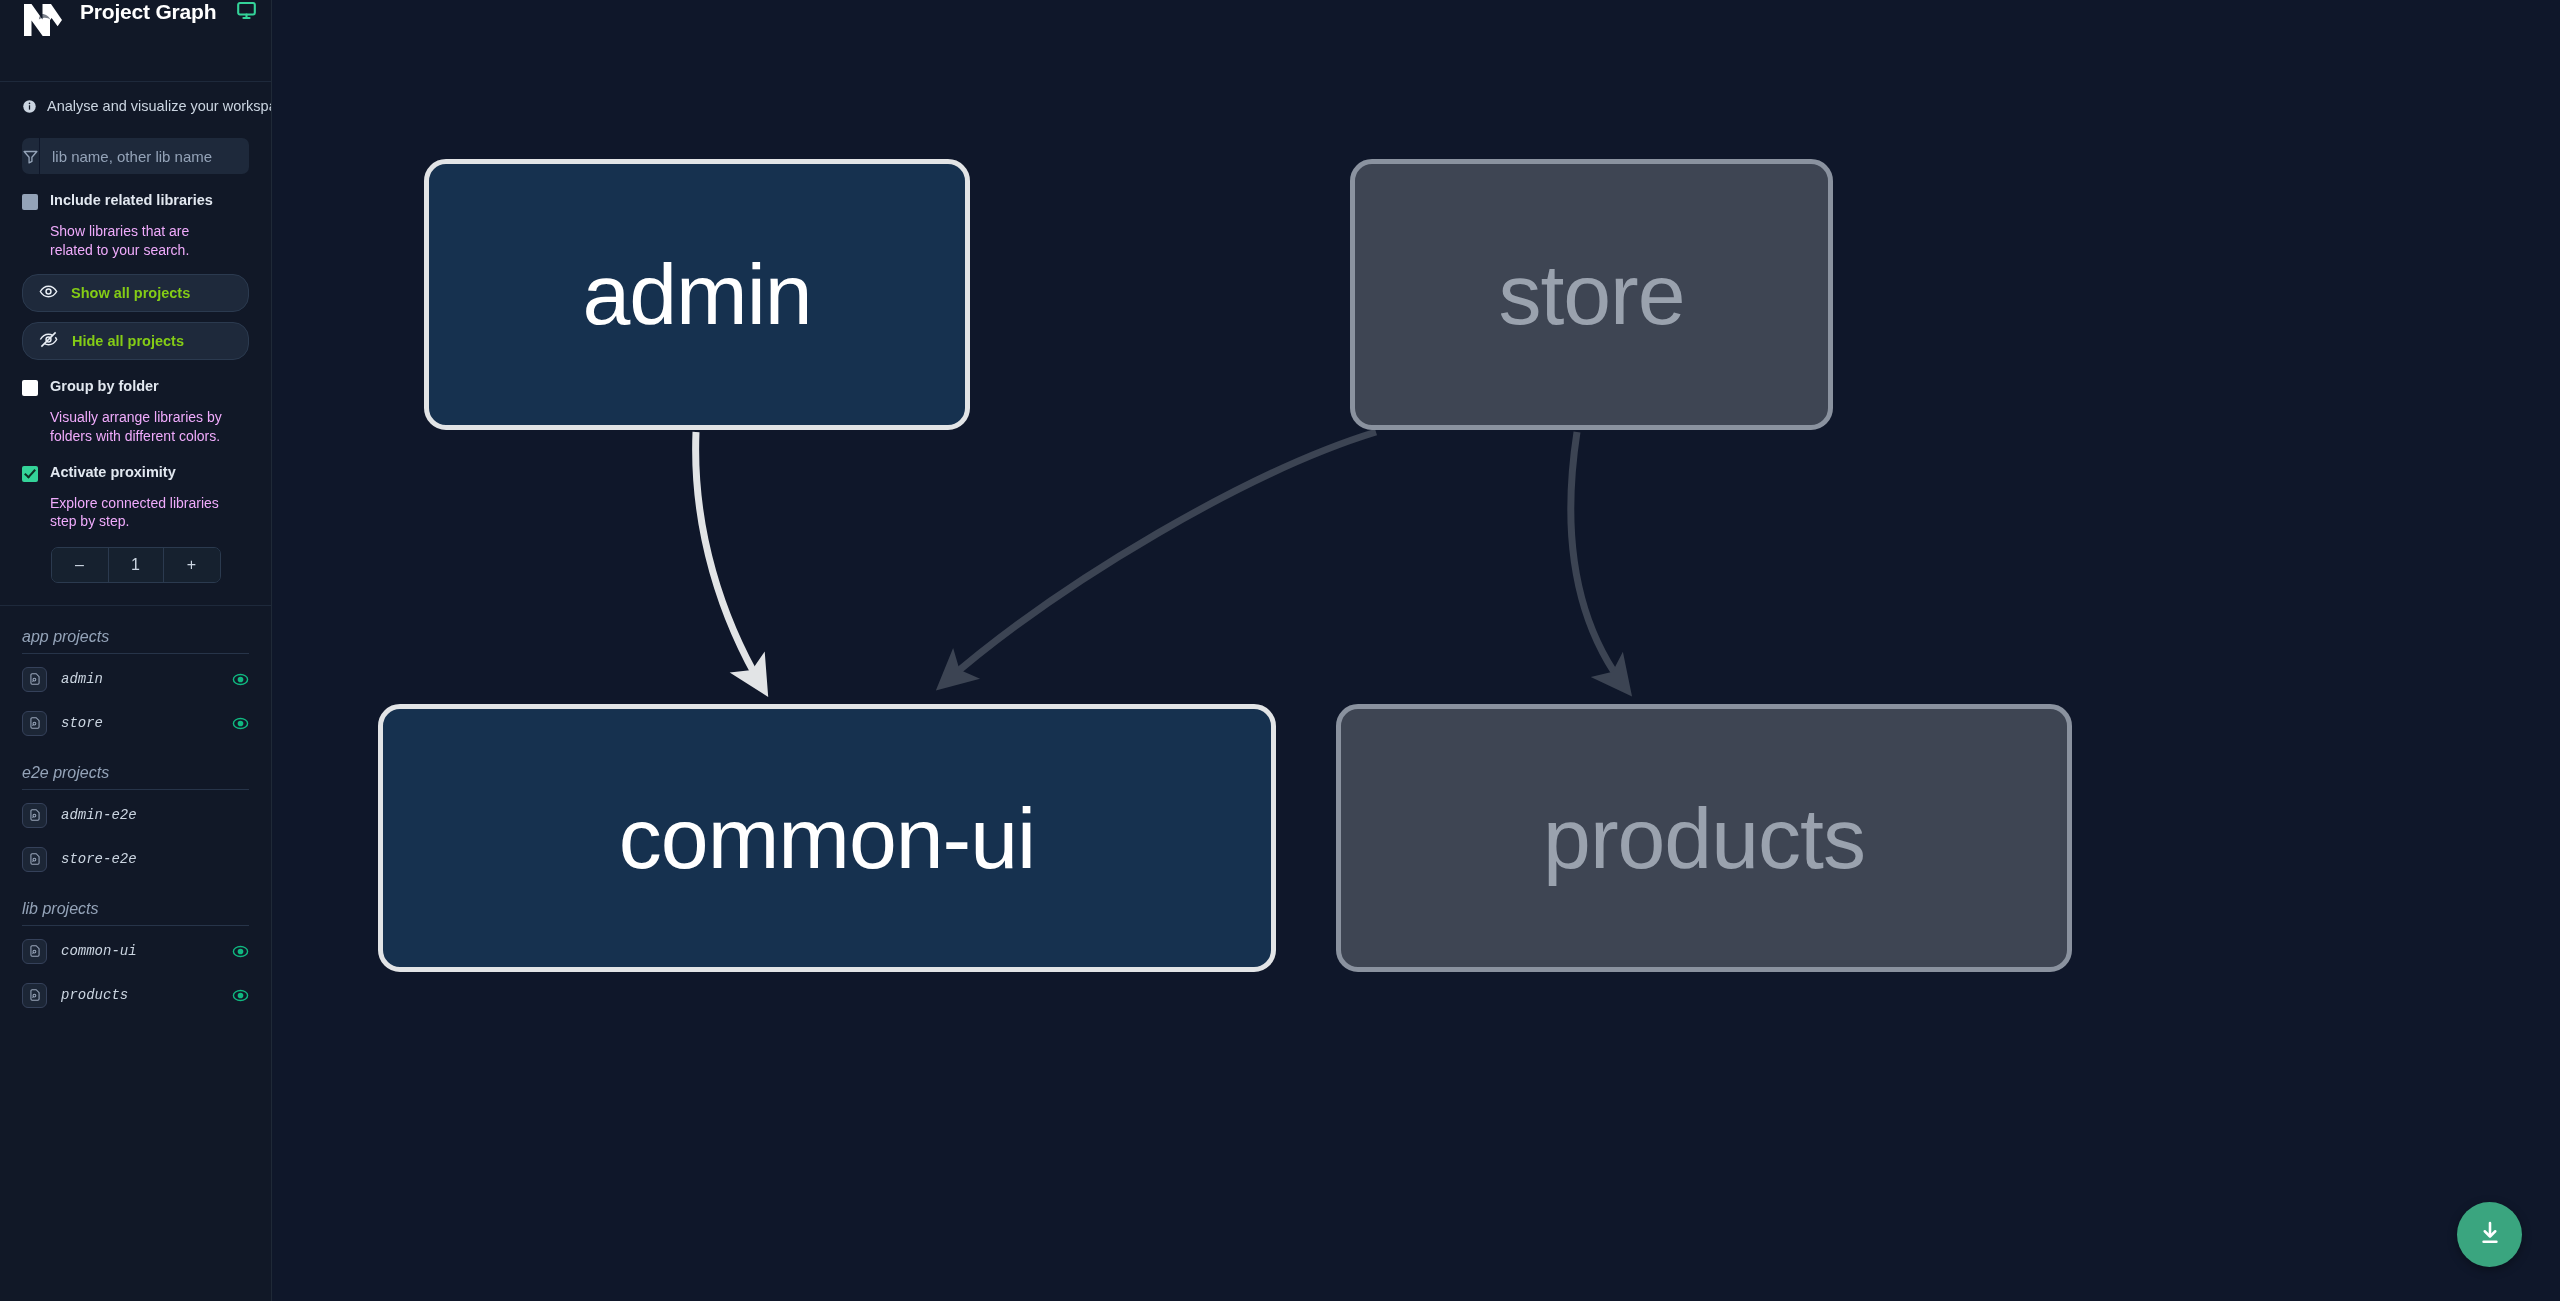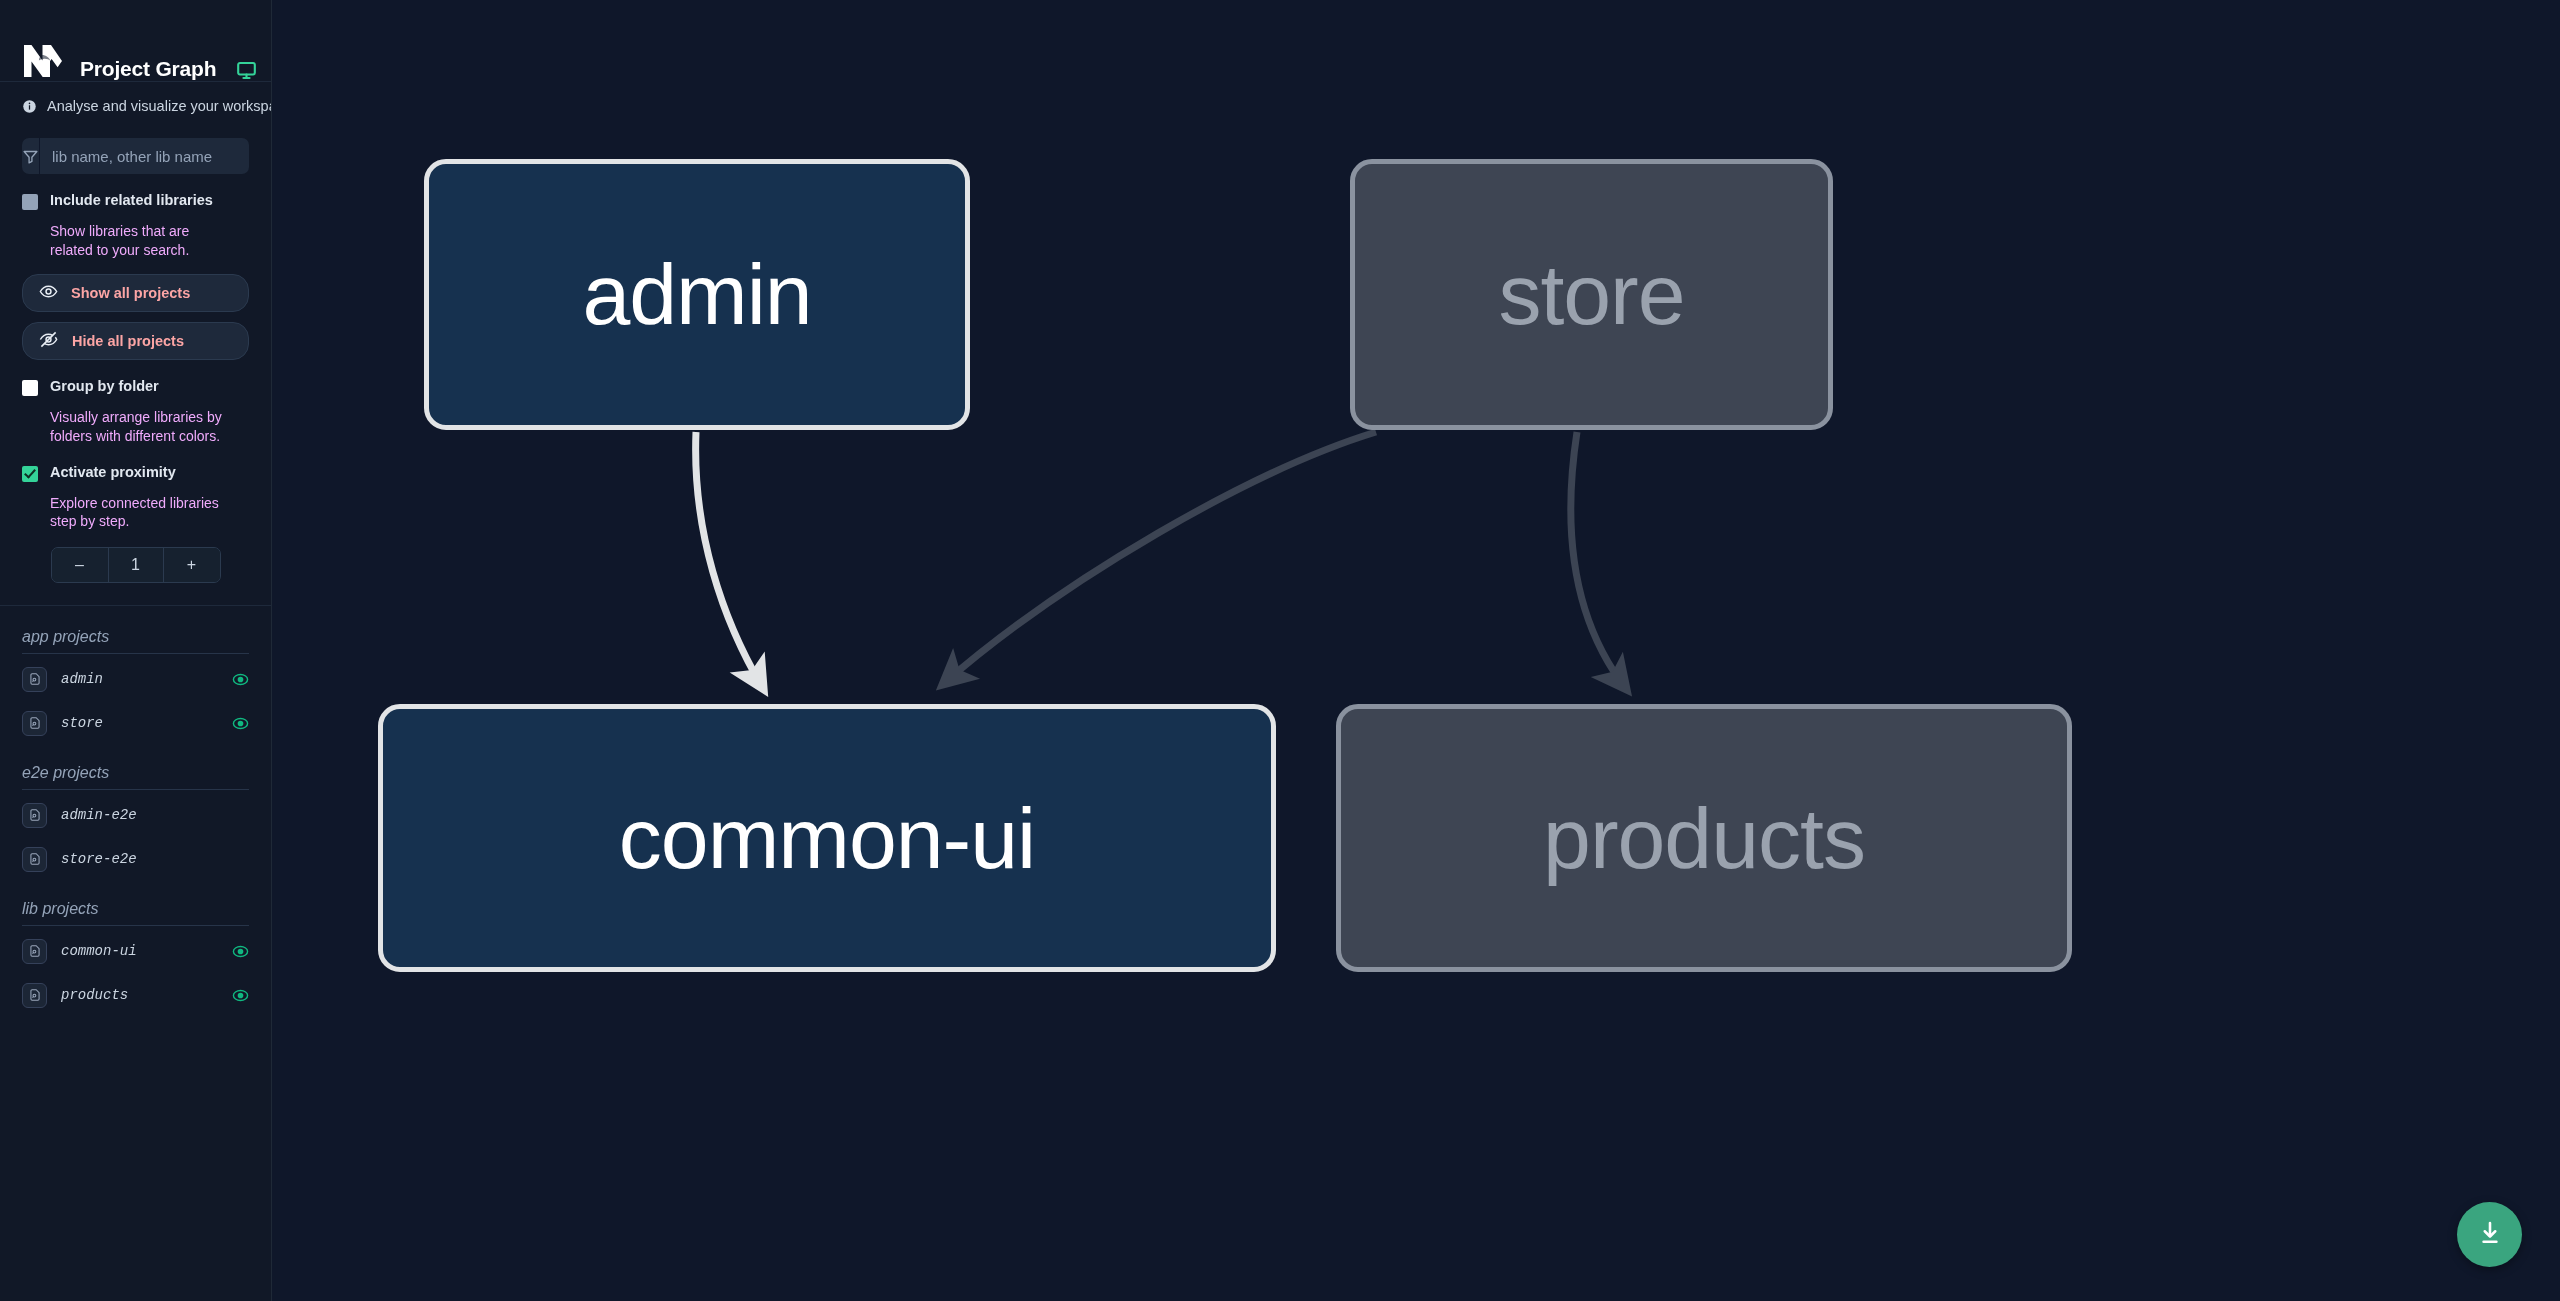--- a/index.html
+++ b/index.html
@@ -17,21 +17,21 @@
     background: #111827;
     border-right: 1px solid #1f2937;
     display: flex; flex-direction: column;
     position: relative; z-index: 5;
     flex: 0 0 272px;
   }
   #sidebar-scroll {
     flex: 1; overflow-y: auto; overflow-x: hidden;
   }
   .sb-header {
-    height: 82px; display: flex; align-items: flex-end;
+    height: 82px; display: flex; align-items: flex-start;
     padding: 0 22px; gap: 16px;
     border-bottom: 1px solid #1e293b;
   }
   .nx-logo { width: 42px; height: 40px; flex: 0 0 42px; }
   .app-title {
     color: #ffffff; font-size: 21px; font-weight: 700;
     letter-spacing: -0.2px; white-space: nowrap;
   }
   .monitor-icon { width: 21px; height: 21px; flex: 0 0 21px; margin-left: 4px; }
 
@@ -78,21 +78,21 @@
   }
   .chk-texts { display: flex; flex-direction: column; gap: 14px; }
   .chk-title { color: #e2e8f0; font-size: 14.5px; font-weight: 700; }
   .chk-desc { color: #f0abfc; font-size: 14px; line-height: 1.35; max-width: 178px; }
 
   .btn-row { padding: 14px 22px 0 22px; }
   .sb-btn {
     width: 100%; height: 38px; display: flex; align-items: center;
     gap: 13px; padding: 0 16px;
     background: #1e293b; border: 1px solid #2b3a4f; border-radius: 16px;
-    color: #fca5a5; font-size: 14.5px; font-weight: 700; cursor: pointer;
+    color: #84cc16; font-size: 14.5px; font-weight: 700; cursor: pointer;
     font-family: "Liberation Sans", sans-serif;
   }
   .sb-btn + .sb-btn { margin-top: 10px; gap: 14px; }
   .sb-btn svg { width: 19px; height: 19px; flex: 0 0 19px; }
 
   .stepper-wrap { padding: 16px 22px 0 22px; display: flex; justify-content: center; }
   .stepper {
     display: flex; border: 1px solid #2b3a4f; border-radius: 7px;
     overflow: hidden; background: #16212f;
   }

